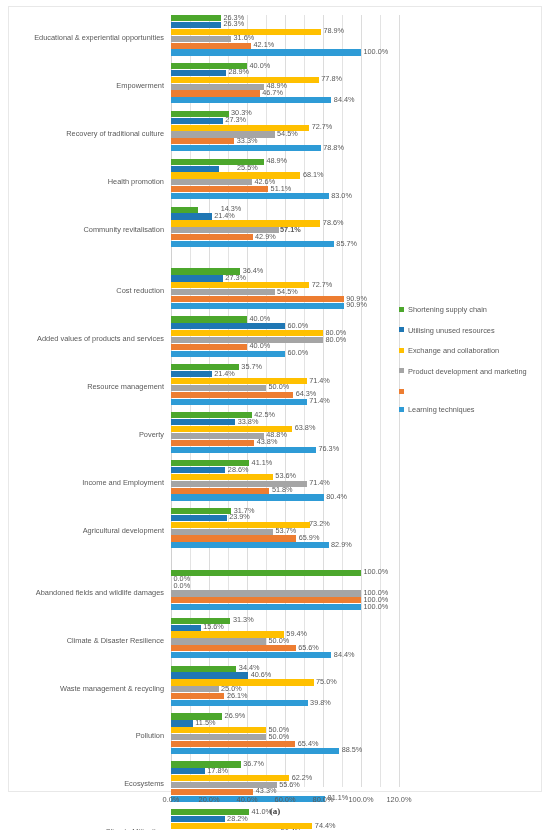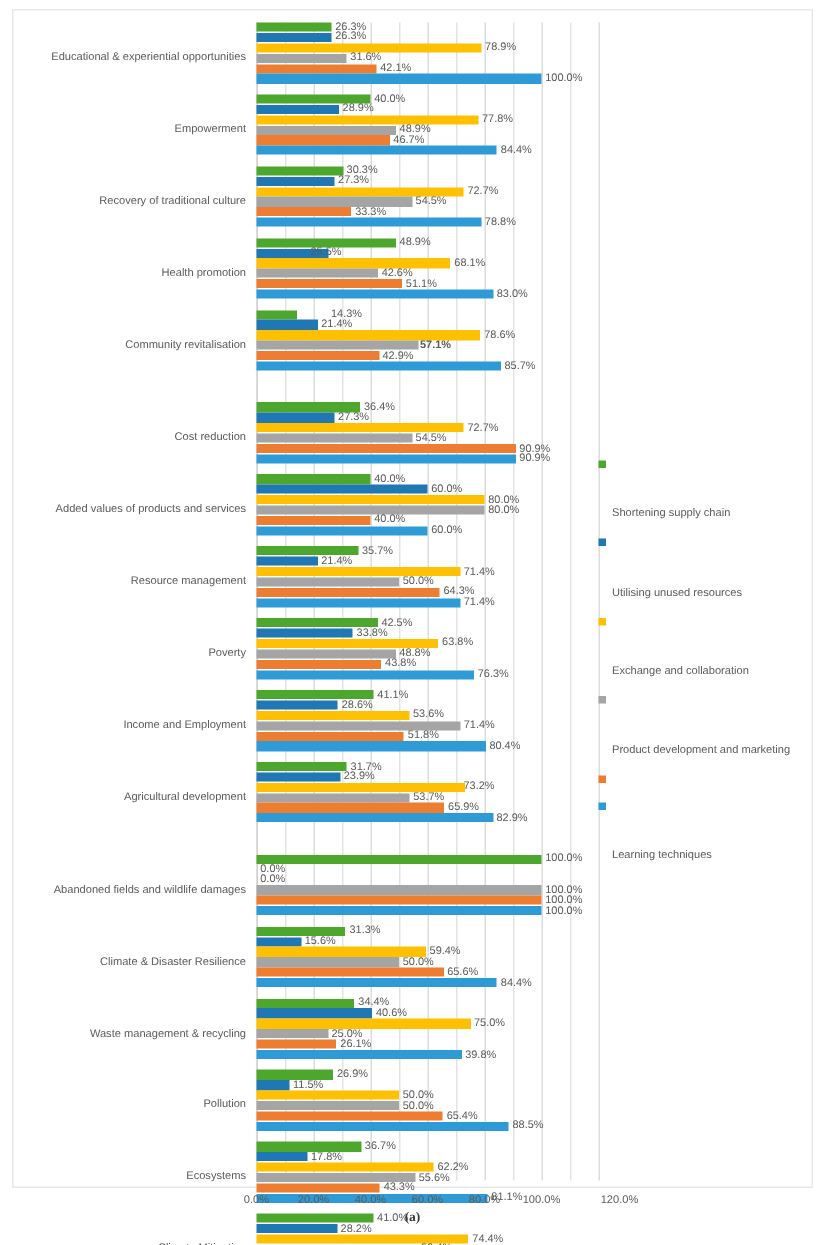--- a/index.html
+++ b/index.html
@@ -118,21 +118,21 @@
     font-size: 7.4px;
     color: #595959;
     line-height: 1.22;
   }
   .legend-swatch {
     width: 5px; height: 5px;
     margin-right: 4px;
     margin-top: 1.5px;
     flex: 0 0 auto;
   }
-  .legend-text { max-width: 132px; margin-top: 32px; }
+  .legend-text { max-width: 132px; }
   .figcap {
     position: absolute;
     left: 0; right: 0;
     top: 806px;
     text-align: center;
     font-size: 9px;
     font-weight: bold;
     color: #3a3a3a;
     font-family: "Liberation Serif", serif;
   }
@@ -249,21 +249,21 @@
           </div>
           <div class="grp" style="height: 47.9px;">
             <div class="grp-label" style="top: 18.95px;">Health promotion</div>
             <div class="bars">
               <div class="barline">
                 <div class="bar" style="width: 92.91px; background: rgb(76, 167, 44);"></div>
                 <span class="vlabel" style="left: 95.41px;">48.9%</span>
               </div>
               <div class="barline">
                 <div class="bar" style="width: 48.45px; background: rgb(31, 119, 180);"></div>
-                <span class="vlabel" style="left: 36px;">25.5%</span>
+                <span class="vlabel" style="left: 66px;">25.5%</span>
               </div>
               <div class="barline">
                 <div class="bar" style="width: 129.39px; background: rgb(255, 192, 0);"></div>
                 <span class="vlabel" style="left: 131.89px;">68.1%</span>
               </div>
               <div class="barline">
                 <div class="bar" style="width: 80.94px; background: rgb(165, 165, 165);"></div>
                 <span class="vlabel" style="left: 83.44px;">42.6%</span>
               </div>
               <div class="barline">
@@ -649,21 +649,21 @@
           </div>
         </div>
     </div>
     <div class="xaxis" id="xaxis">
         <span class="xtick" style="left: 0px;">0.0%</span>
         <span class="xtick" style="left: 38px;">20.0%</span>
         <span class="xtick" style="left: 76px;">40.0%</span>
         <span class="xtick" style="left: 114px;">60.0%</span>
         <span class="xtick" style="left: 152px;">80.0%</span>
         <span class="xtick" style="left: 190px;">100.0%</span>
-        <span class="xtick" style="left: 228px; margin-left: 14px;">120.0%</span>
+        <span class="xtick" style="left: 228px;">120.0%</span>
       </div>
     <div class="legend" id="legend">
         <div class="legend-item">
           <span class="legend-swatch" style="background: rgb(76, 167, 44);"></span>
           <span class="legend-text">Shortening supply chain</span>
         </div>
         <div class="legend-item">
           <span class="legend-swatch" style="background: rgb(31, 119, 180);"></span>
           <span class="legend-text">Utilising unused resources</span>
         </div>

